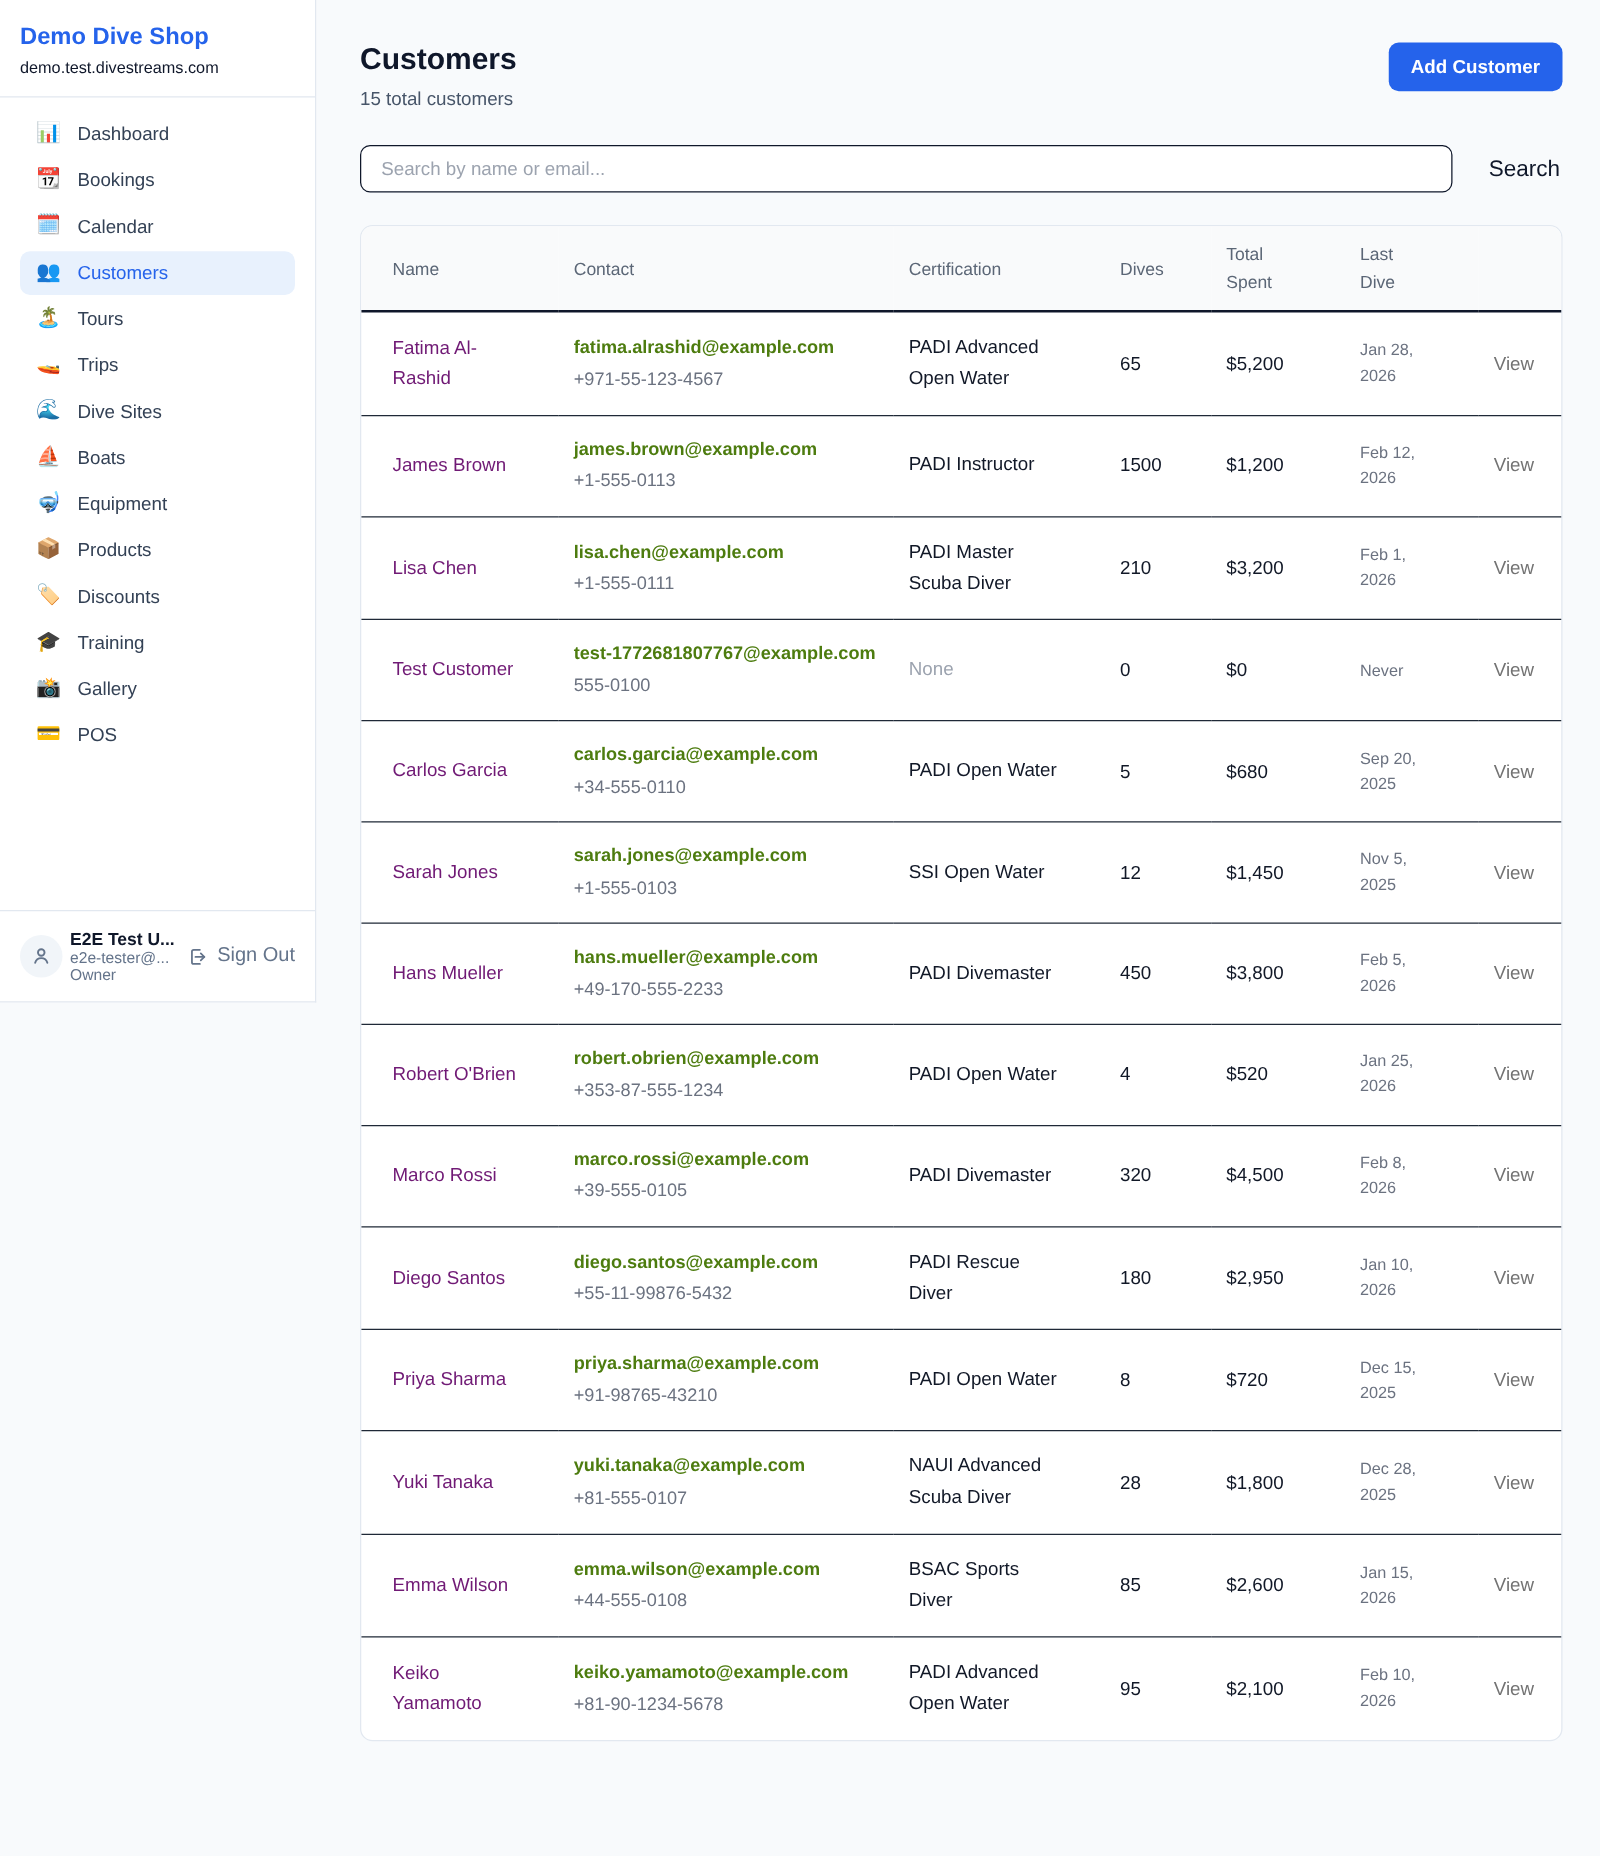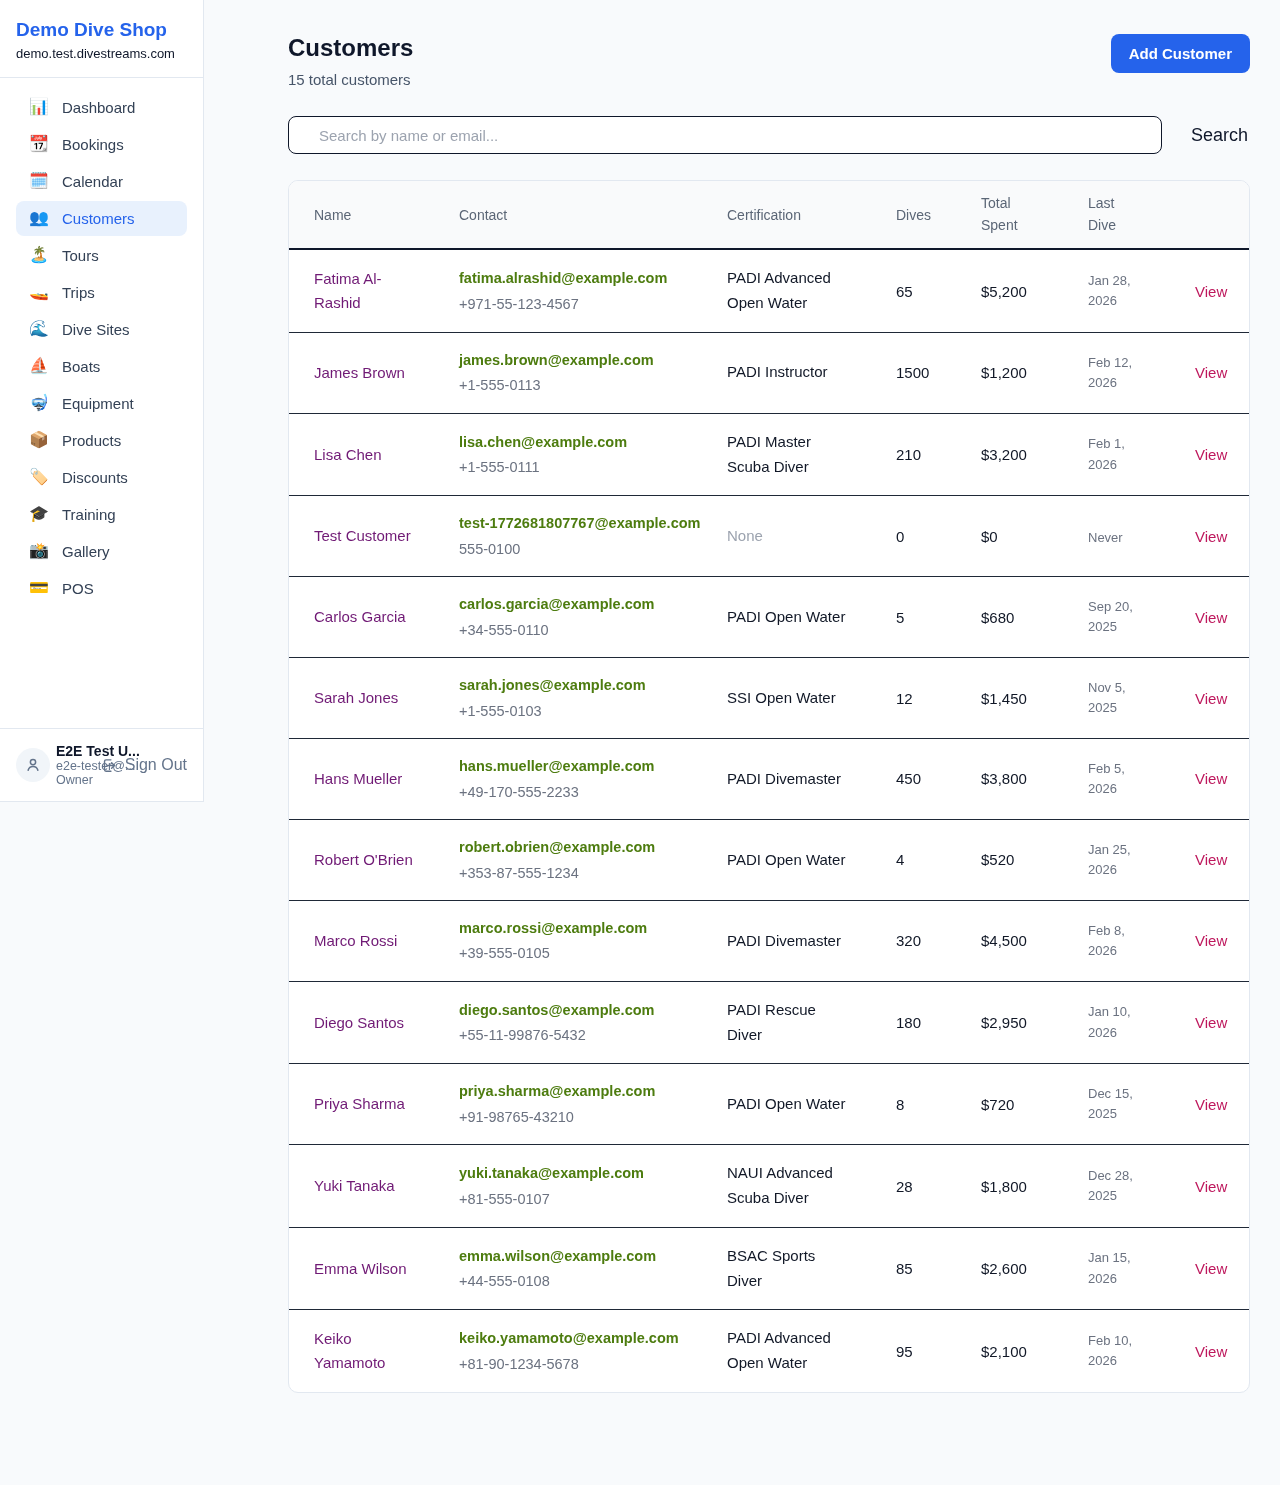--- a/index.html
+++ b/index.html
@@ -8,21 +8,21 @@
     font-family: "Liberation Sans", "DejaVu Sans", sans-serif;
     background: #f8fafc;
     color: #0f172a;
     position: relative;
     min-height: 1485px;
   }
 
   
   .sidebar {
     position: absolute; top: 0; left: 0;
-    width: 204px; height: 802px;
+    width: 253px; height: 802px;
     background: #ffffff;
     border-right: 1px solid #e2e8f0;
     border-bottom: 1px solid #e2e8f0;
     display: flex; flex-direction: column;
   }
   .brand { padding: 18px 16px 16px 16px; border-bottom: 1px solid #e2e8f0; }
   .brand-title { color: #2563eb; font-size: 19px; font-weight: 700; line-height: 1.25; }
   .brand-domain { color: #0f172a; font-size: 13px; margin-top: 4px; }
   .nav { padding: 12px 16px; flex: 1 1 auto; overflow: hidden; }
   .nav-item {
@@ -58,21 +58,21 @@
   .page-subtitle { font-size: 15px; color: #475569; margin-top: 9px; }
   .btn-primary {
     background: #2563eb; color: #ffffff; border: none; cursor: pointer;
     font-family: inherit; font-size: 15px; font-weight: 600;
     padding: 11px 18px; border-radius: 8px;
   }
   .search-row { margin-top: 28px; display: flex; align-items: center; gap: 27px; }
   .search-input {
     flex: 1 1 auto; height: 38px;
     border: 1px solid #0f172a; border-radius: 8px;
-    padding: 0 30px; font-size: 15px; font-family: inherit;
+    padding: 0 16px; font-size: 15px; font-family: inherit;
     background: #ffffff; color: #0f172a;
   }
   .search-input::placeholder { color: #9ca3af; }
   .search-btn {
     background: none; border: none; cursor: pointer;
     font-family: inherit; font-size: 18px; color: #0f172a; padding: 4px 2px;
   }
 
   
   .table-card {
@@ -99,21 +99,21 @@
   tbody tr:last-child td { border-bottom: none; }
   .name-link {
     color: #701a75; font-weight: 400; text-decoration: none;
     display: inline-block; max-width: 100px; line-height: 1.6; cursor: pointer;
   }
   .email { color: #4d7c0f; font-size: 14.5px; overflow-wrap: break-word; font-weight: bold; }
   .phone { color: #6b7280; font-size: 14.5px; margin-top: 3px; }
   .cert { display: inline-block; max-width: 122px; line-height: 1.65; }
   .cert.muted { color: #9ca3af; }
   .date { display: inline-block; max-width: 64px; color: #6b7280; font-size: 13px; line-height: 1.55; }
-  .view-link { color: #be185d; font-weight: 500; text-decoration: none; cursor: pointer; }
+  .view-link { color: #737373; font-weight: 500; text-decoration: none; cursor: pointer; }
   .icon-svg { display: block; }
 </style>
 </head>
 <body>
 
 <aside class="sidebar">
   <div class="brand">
     <div class="brand-title">Demo Dive Shop</div>
     <div class="brand-domain">demo.test.divestreams.com</div>
   </div>

